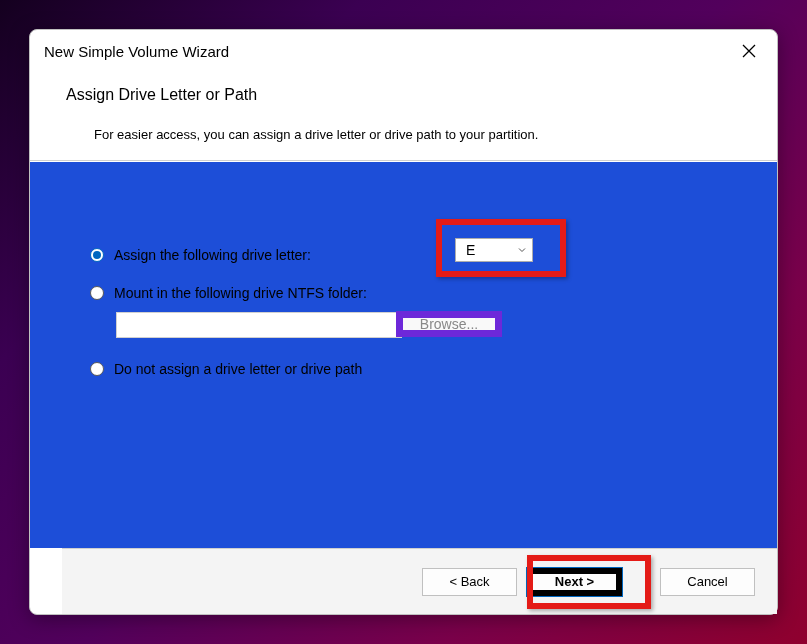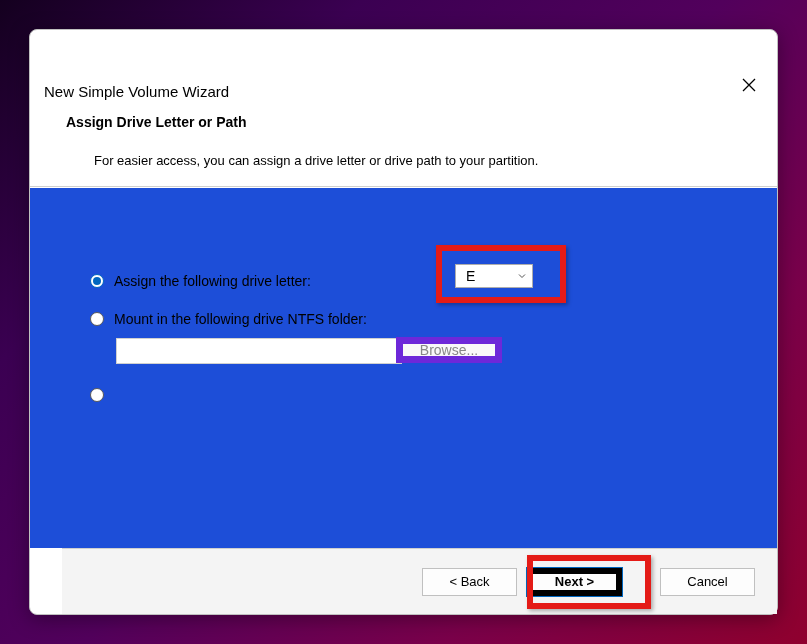--- a/index.html
+++ b/index.html
@@ -23,44 +23,43 @@
     background: #fff;
     border: 1px solid #c0c0c0;
     border-radius: 8px;
     box-shadow: 0 4px 20px rgba(0,0,0,0.35);
     display: flex;
     flex-direction: column;
   }
   .titlebar {
     height: 42px;
     display: flex;
-    align-items: flex-end;
+    align-items: center;
     padding: 0 8px 0 14px;
-    margin-top: 28px;
   }
   .titlebar .title {
     flex: 1;
     font-size: 15px;
   }
   .close-btn {
     width: 40px;
     height: 30px;
     display: flex;
     align-items: center;
     justify-content: center;
     cursor: pointer;
   }
   .close-btn svg { width: 14px; height: 14px; }
   .header {
     padding: 14px 0 18px 36px;
     border-bottom: 1px solid #cfcfcf;
   }
   .header .hd-title {
-    font-size: 14px;
-    font-weight: 700;
+    font-size: 16px;
+    font-weight: 400;
     margin-bottom: 5px;
   }
   .header .hd-sub {
     font-size: 13px;
     padding-left: 28px;
     margin-top: 23px;
   }
   .content {
     flex: 1;
     background: #1d4ed8;
@@ -223,20 +222,21 @@
       <div class="opt-label">Mount in the following drive NTFS folder:</div>
     </div>
 
     <div class="opt-row" style="margin-top:-6px; margin-bottom:18px;">
       <div class="folder-input"></div>
     </div>
     <div class="browse-btn">Browse...</div>
 
     <div class="opt-row">
       <div class="radio"></div>
+      <div class="opt-label">Do not assign a drive letter or drive path</div>
     </div>
 
   </div>
 
   <div class="footer">
     <div class="btn">&lt; Back</div>
     <div class="btn primary">Next &gt;</div>
     <div class="spacer"></div>
     <div class="btn">Cancel</div>
     <div class="highlight-b"></div>

